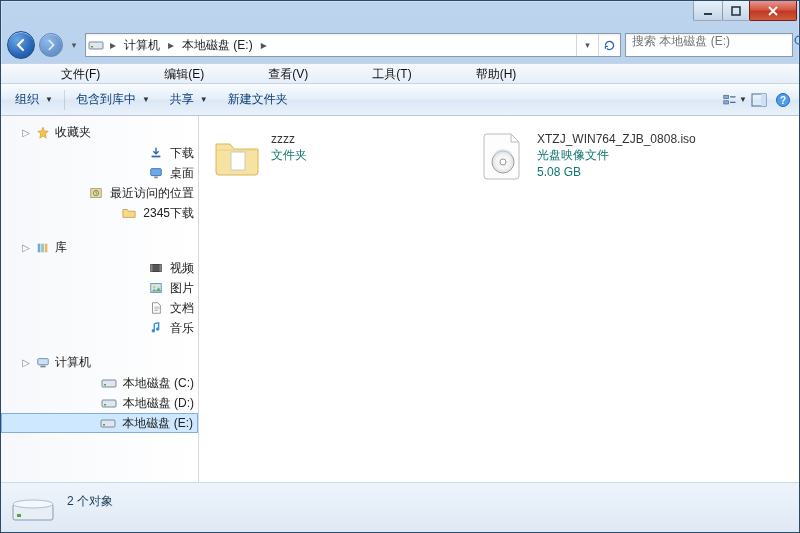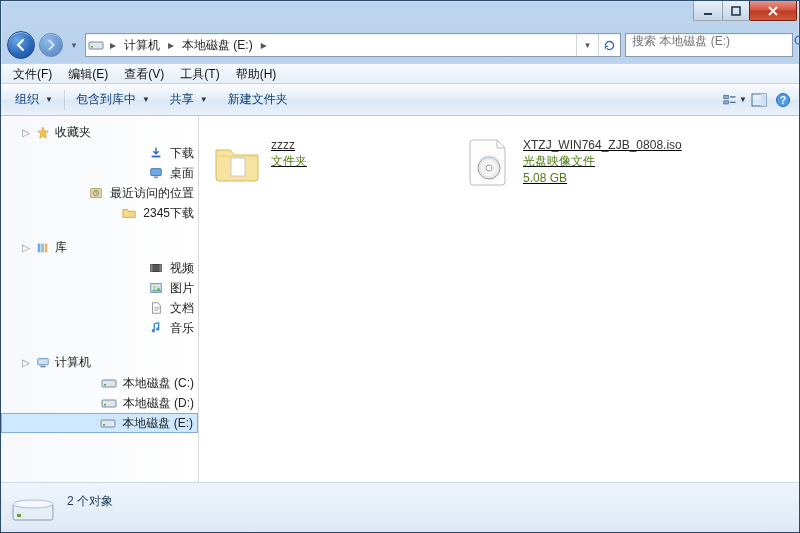--- a/index.html
+++ b/index.html
@@ -55,21 +55,21 @@
     display:flex; align-items:flex-start; font-size:12px; color:#777;
     box-shadow: inset 0 1px 2px rgba(0,0,0,0.08);
   }
   .searchbar input{ border:none; outline:none; flex:1; font-size:12px; padding:0 6px; color:#333; background:transparent;}
   .searchbar .sicon{ width:24px; display:flex; align-items:center; justify-content:center;}
   .menubar{
     height:21px; background: linear-gradient(180deg,#f7fafe,#e6eef8);
     border-top:1px solid #c8d4e2; border-bottom:1px solid #c8d4e2;
     display:flex; align-items:center; font-size:12px; padding: 0 4px;
   }
-  .menu-item{ padding: 8px 8px; line-height:20px; color:#111;}
+  .menu-item{ padding: 8px 8px; line-height:20px; color:#111;margin-left:48px;}
   .toolbar{
     height:32px;
     background: linear-gradient(180deg,#f9fcff,#e5eef9 48%,#dae7f5 52%,#eaf2fb);
     border-bottom:1px solid #b7c6d8;
     display:flex; align-items:center; font-size:12px; padding:15px 4px;
   }
   .tb-item{ padding: 0 10px; height:26px; display:flex; align-items:center; gap:4px; color:#0b3e78;}
   .tb-sep{ width:1px; height:20px; background:rgba(0,0,0,0.12); margin:0 1px;}
   .tb-spacer{ flex:1;}
   .tb-icon{ width:24px; height:24px; display:flex; align-items:center; justify-content:center;}
@@ -82,28 +82,28 @@
     font-size:12px; padding: 6px 0 0 0; overflow:auto; position:relative;
   }
   .group-hdr{ display:flex; align-items:center; gap:4px; padding: 2px 4px 2px 20px; color:#1a1a1a;}
   .tree-toggle{ width:10px; color:#888; font-size:10px; display:inline-flex; justify-content:center;}
   .node{ display:flex; align-items:center; gap:6px; padding:2px 4px 2px 38px; color:#222; height:20px;justify-content:flex-end;}
   .node.selected{ background:#cde8ff; border:1px solid #84acdd; padding-top:1px; padding-bottom:1px;}
   .group-gap{ height:14px;}
   .ico{ width:16px; height:16px; display:inline-flex; align-items:center; justify-content:center;}
   .content{
     flex:1; background:#fff; display:flex; flex-wrap:wrap; align-content:flex-start;
-    padding:16px 6px; gap:2px; font-size:12px;text-decoration:underline;
+    padding:10px 6px; gap:16px; font-size:12px;
   }
   .item{
     width:250px; display:flex; gap:10px; padding:6px 8px; align-items:flex-start;
   }
   .item .big-ico{ width:48px; height:48px; display:flex; align-items:center; justify-content:center;}
   .item .meta{ display:flex; flex-direction:column; gap:1px; color:#333;}
-  .item .sub{ color:#4d7c0f;}
+  .item .sub{ color:#0f766e;}
   .statusbar{
     height:50px; border-top:1px solid #cfd9e6;
     background:linear-gradient(180deg,#eef4fb,#dfe9f5);
     display:flex; gap:12px; padding: 10px 10px; font-size:12px; color:#1a3a5a;
   }
   .status-ico{ width:44px; height:36px; display:flex; align-items:center; justify-content:center;}
   .chev{ font-size:9px; color:#555;}
   .drop-tri{ font-size:8px; color:#333; margin-left:2px;}
 </style>
 </head>

